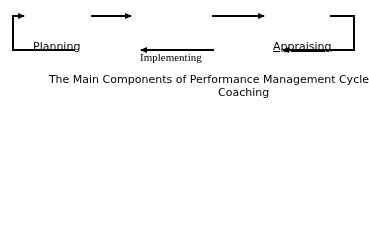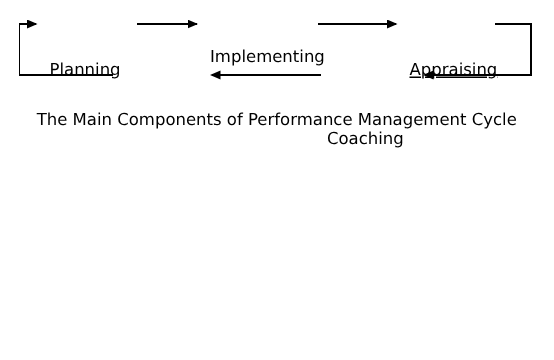--- a/index.html
+++ b/index.html
@@ -35,24 +35,24 @@
   }
   .caption {
     position: absolute;
     font-family: "DejaVu Sans", sans-serif;
     font-size: 11px;
     color: #000000;
     white-space: nowrap;
     line-height: 12px;
     left: 0;
     width: 369px;
-    text-align: center;
+    text-align: right;
   }
   #node-planning     { left: 33px;  top: 10px; }
-  #node-implementing { left: 140px; top: 1px; }
+  #node-implementing { left: 140px; top: 20px; font-family: Liberation Serif, serif; }
   #node-appraising   { left: 273px; top: 10px; text-decoration: underline; }
   #node-rewarding    { left: 79px;  top: 44px; }
   #node-coaching     { left: 218px; top: 56px; }
   #figure-caption    { top: 74px; }
 </style>
 </head>
 <body>
 
 <div id="figure">
 

